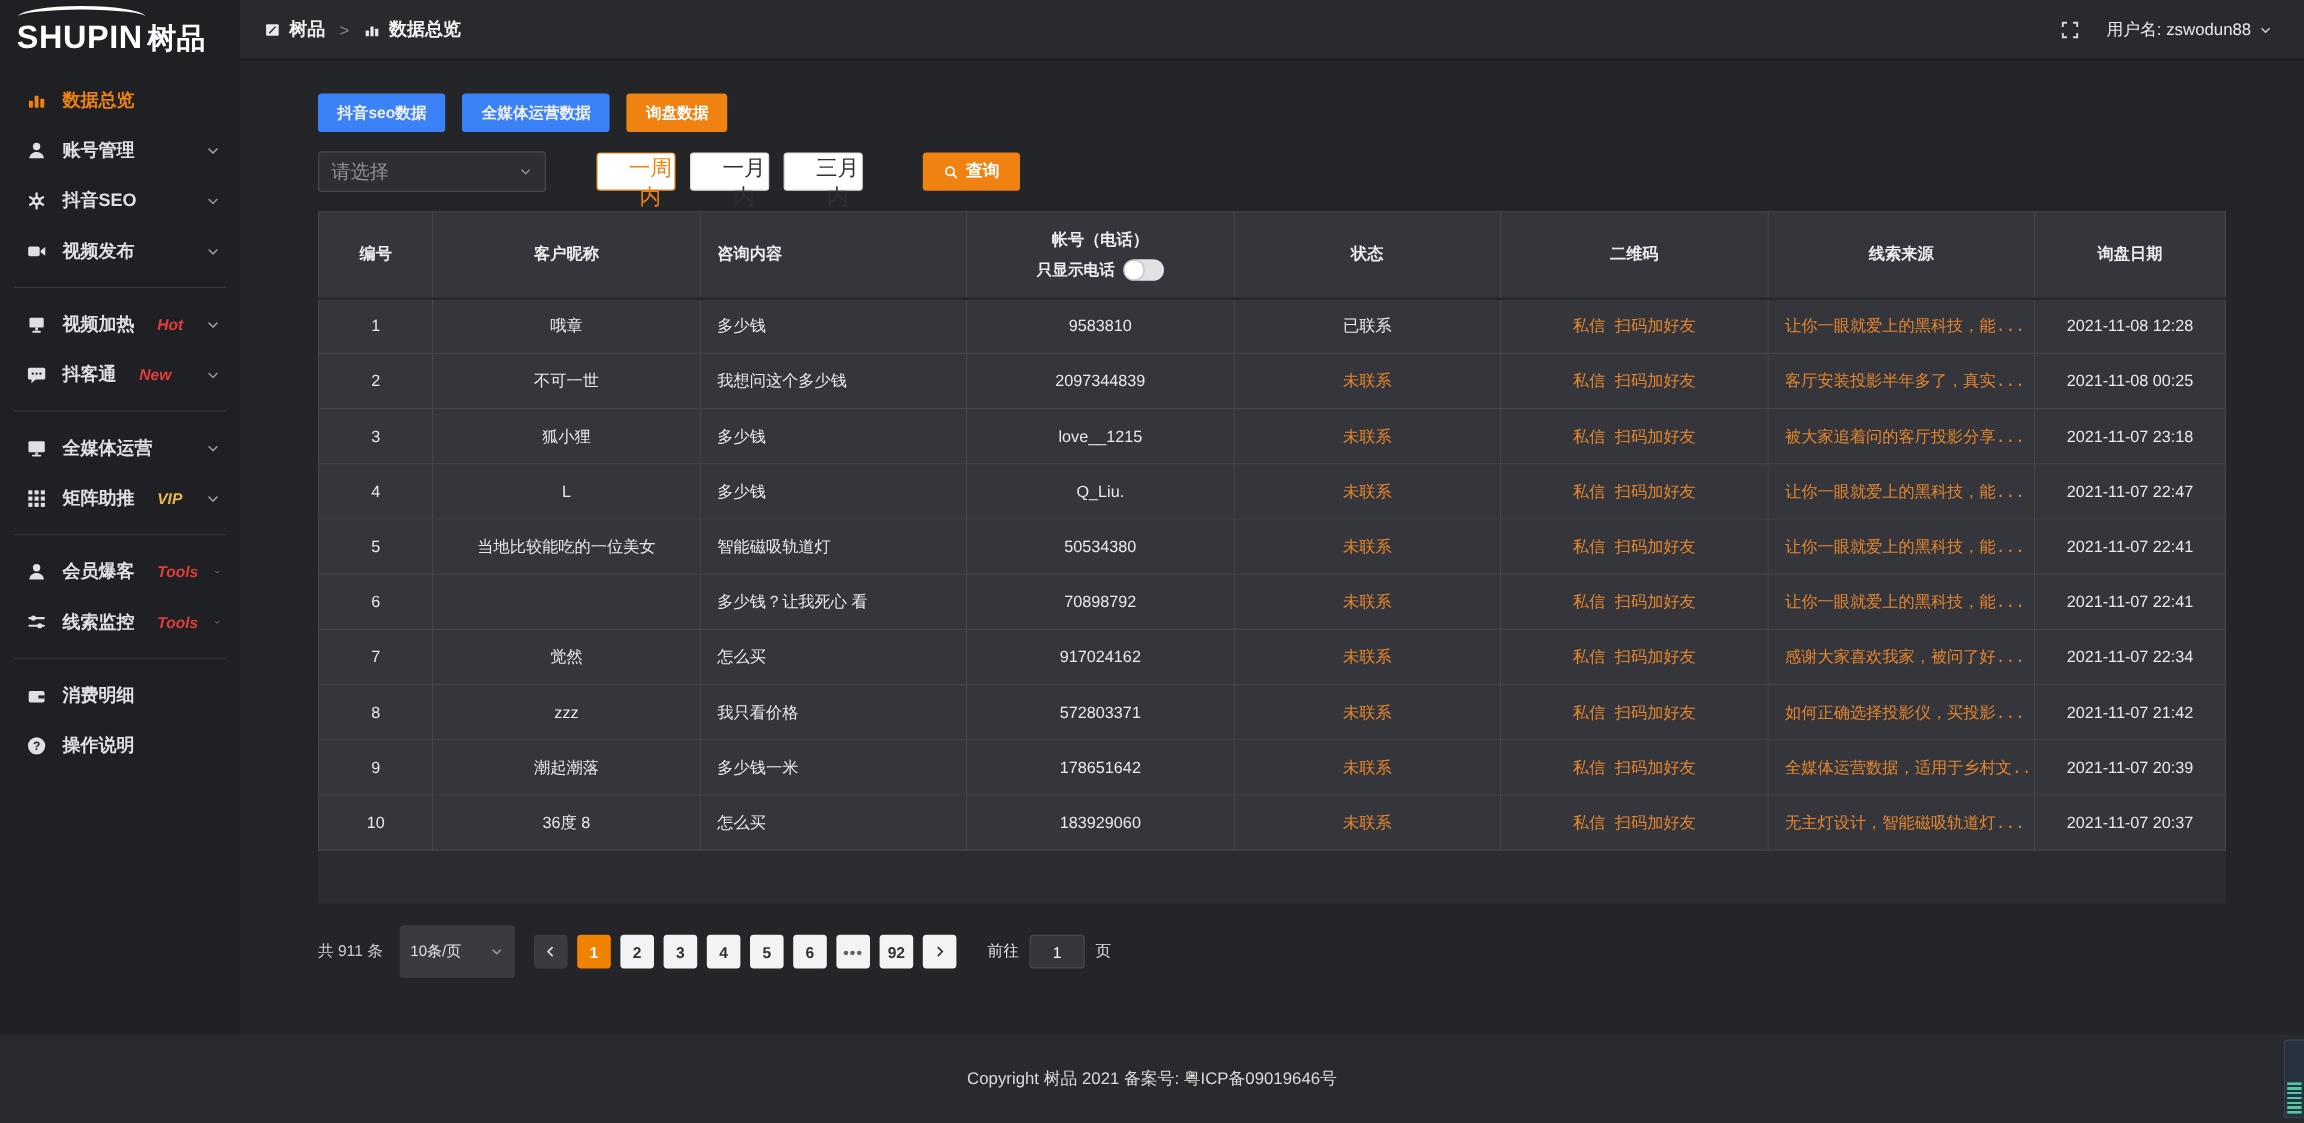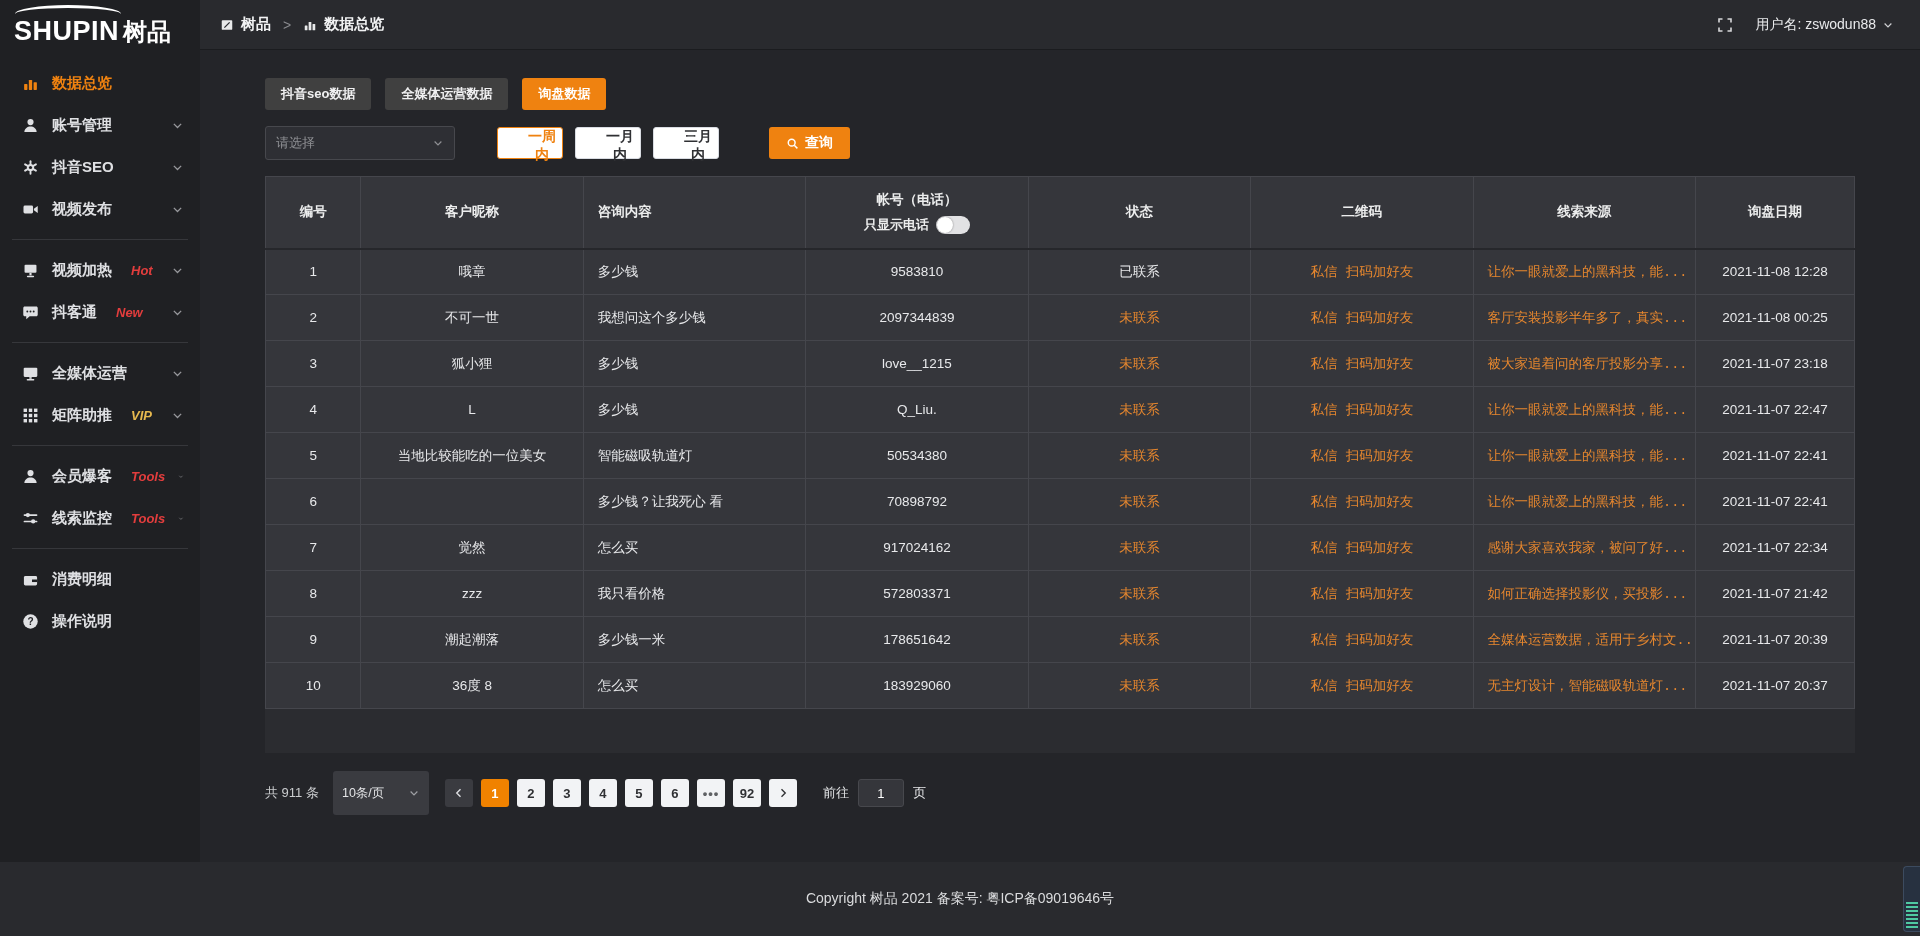--- a/index.html
+++ b/index.html
@@ -40,31 +40,31 @@
   .crumb-icon svg{fill:currentColor;}
   .crumb-sep{color:#8a8b8f;font-weight:400;margin:0 5px;font-size:14px;}
   .header-right{margin-left:auto;display:flex;align-items:center;gap:22px;}
   .fullscreen{width:16px;height:16px;color:#d7d8da;cursor:pointer;}
   .user{font-size:14px;color:#e9eaec;display:flex;align-items:center;gap:6px;cursor:pointer;}
   .chev-down{width:12px;height:12px;color:#cfd0d3;display:inline-block;}
 
   
   .main{position:absolute;left:200px;top:50px;right:0;padding:28px 65px 0;}
   .tab-bar{display:flex;gap:14px;}
-  .tab{height:32px;padding:0 16px;background:#404040;color:#f0f0f1;font-size:13px;font-weight:700;
+  .tab{height:32px;padding:0 16px;background:#3b82f6;color:#f0f0f1;font-size:13px;font-weight:700;
     border:none;border-radius:3px;cursor:pointer;font-family:inherit;}
   .tab.active{background:var(--accent);color:#fff;}
 
   .filter-row{margin-top:16px;display:flex;align-items:center;}
   .select{width:190px;height:34px;background:#2e2f34;border:1px solid #47484d;border-radius:3px;
-    display:flex;align-items:center;padding:0 10px;color:#8f9094;font-size:13px;cursor:pointer;}
+    display:flex;align-items:center;padding:0 10px;color:#8f9094;font-size:16px;cursor:pointer;}
   .select .chev-down{margin-left:auto;color:#8f9094;}
   .period-group{display:flex;gap:12px;margin-left:42px;}
   .period{width:66px;height:32px;background:#fff;border:1px solid #d9dce2;border-radius:3px;color:#2f3033;
-    font-weight:700;font-size:14px;cursor:pointer;font-family:inherit;padding-left:24px;}
+    font-weight:400;font-size:18px;cursor:pointer;font-family:inherit;padding-left:24px;}
   .period.active{color:var(--accent);border-color:var(--accent);}
   .btn-search{margin-left:50px;height:32px;padding:0 17px;background:var(--accent);color:#fff;border:none;
     border-radius:3px;font-weight:700;font-size:14px;display:inline-flex;align-items:center;gap:6px;cursor:pointer;font-family:inherit;}
   .btn-search .s-ico{width:13px;height:13px;}
 
   
   .table-wrap{margin-top:16px;background:var(--panel-bg);padding-bottom:44px;}
   table{width:100%;border-collapse:collapse;table-layout:fixed;}
   th,td{border:1px solid var(--cell-border);white-space:nowrap;overflow:hidden;}
   thead th{height:72px;background:var(--cell-bg);font-size:13.5px;font-weight:700;color:#eceded;

